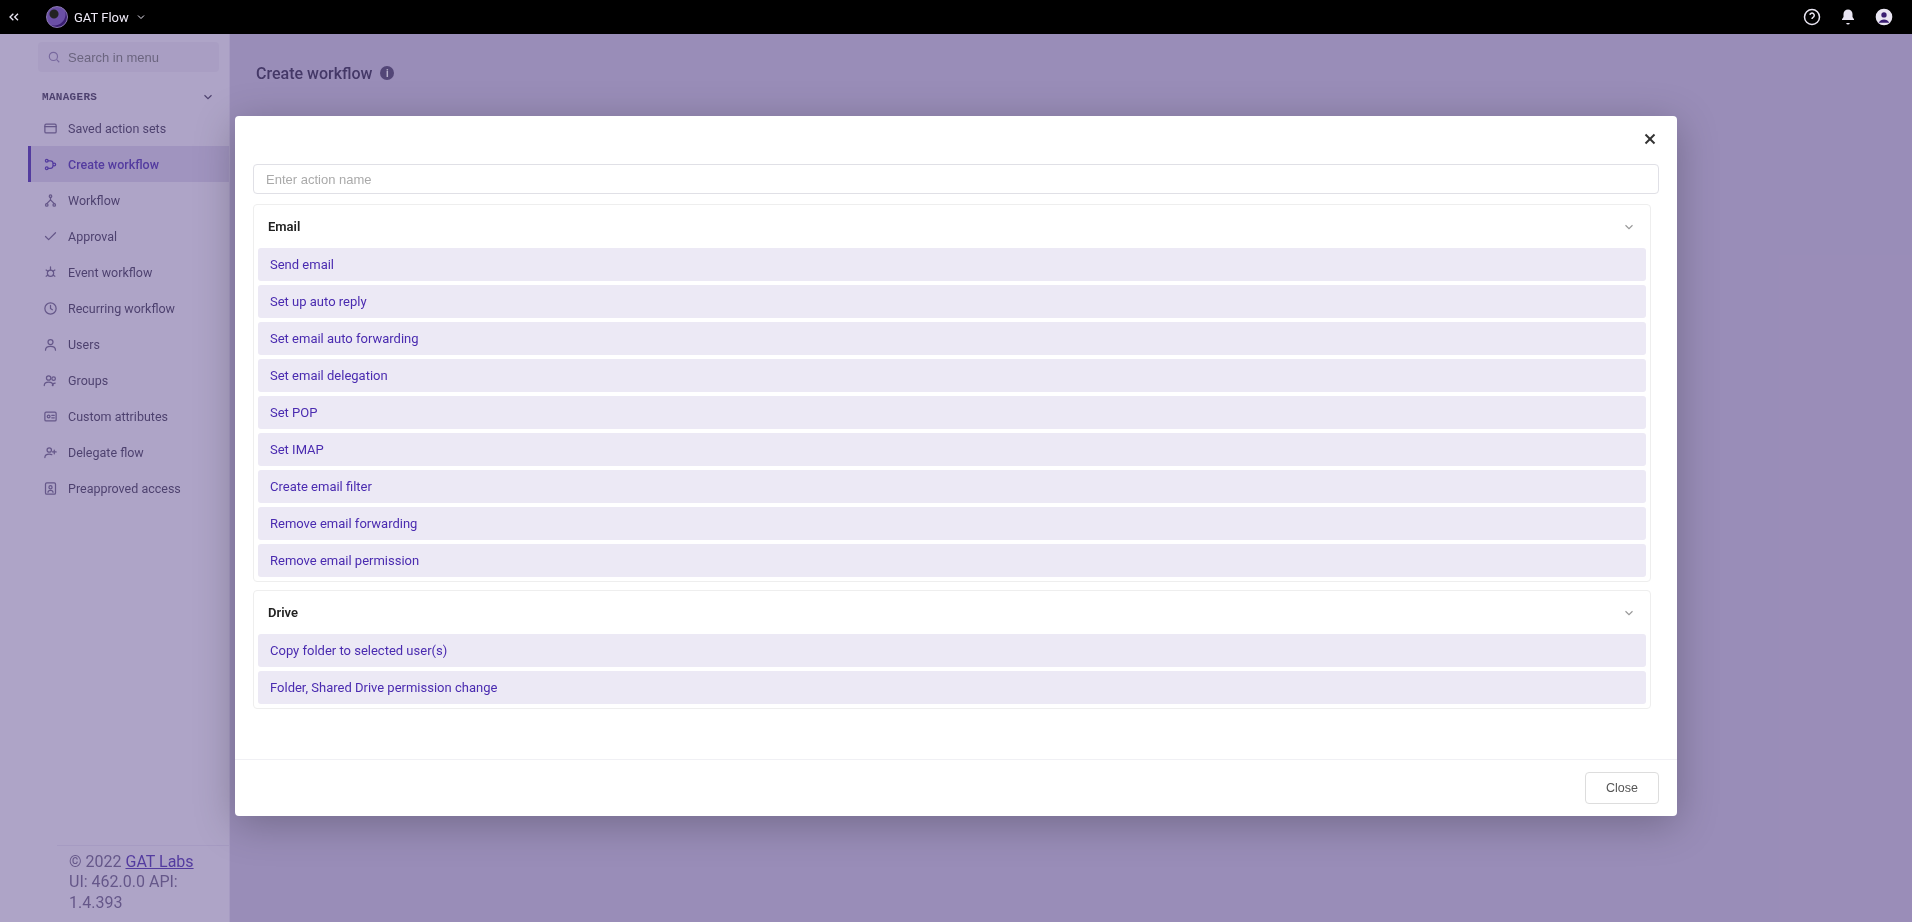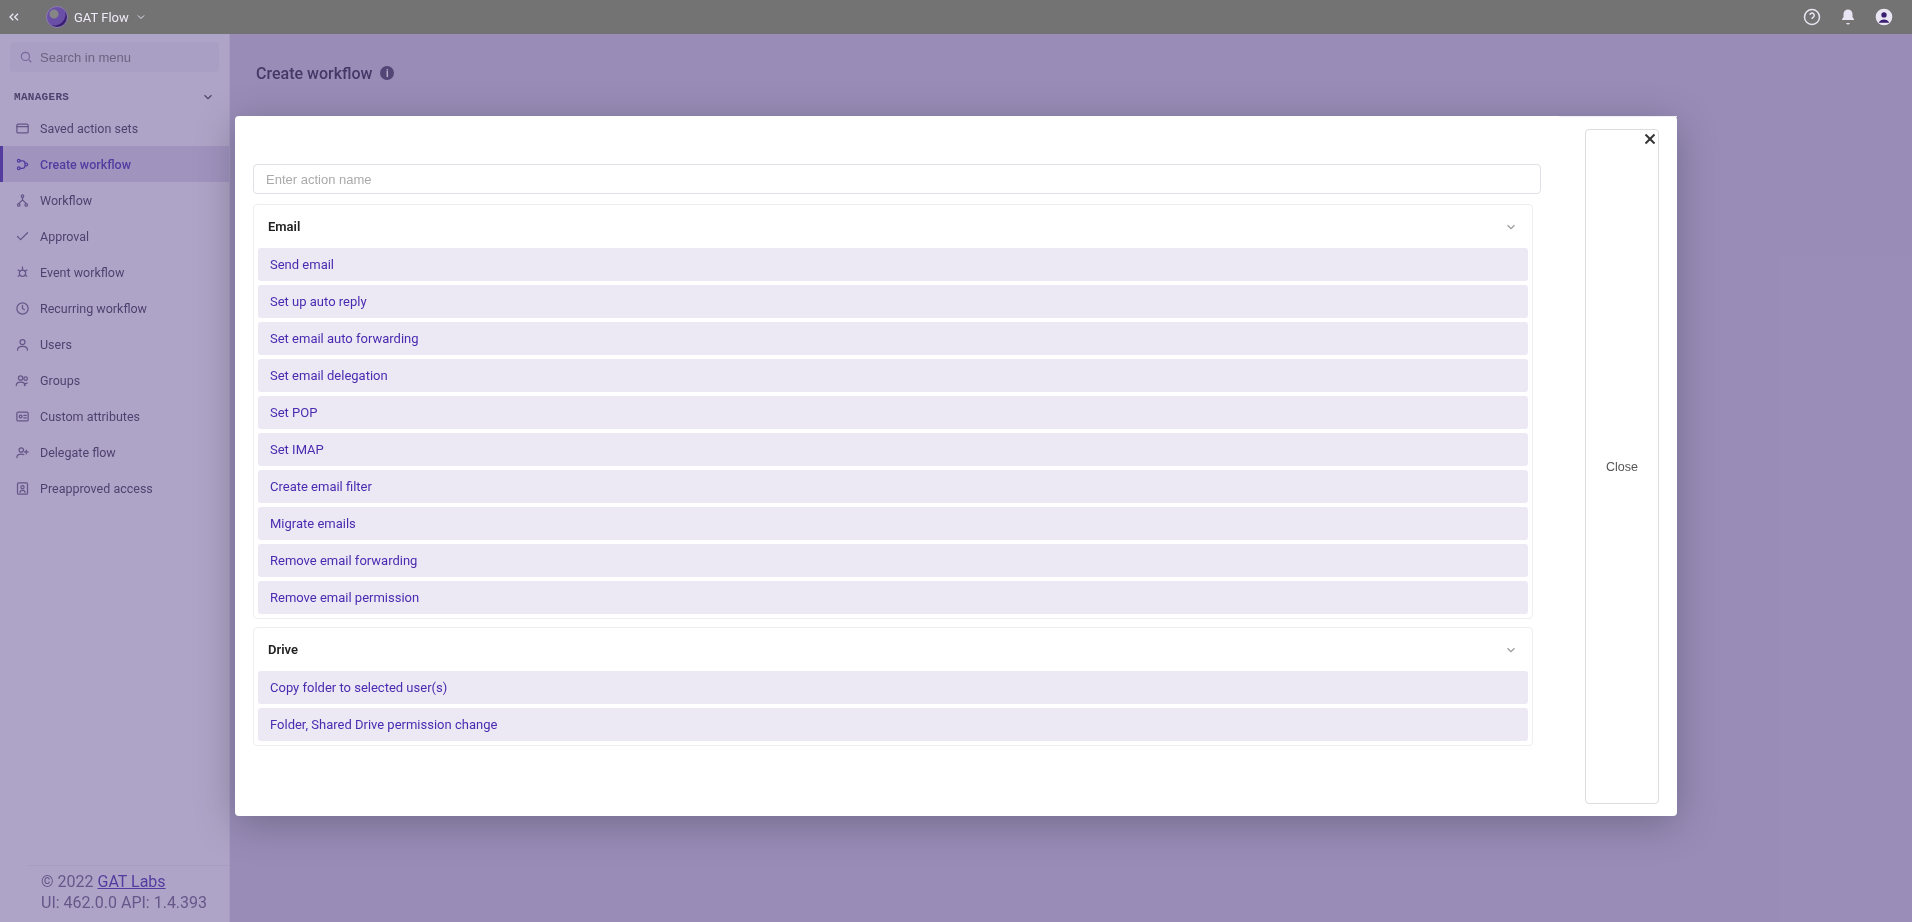--- a/index.html
+++ b/index.html
@@ -11,21 +11,21 @@
     color: #333;
     background: #f5f5f7;
     overflow: hidden;
     position: relative;
   }
 
   
   .topbar {
     position: absolute; top: 0; left: 0; right: 0;
     height: 34px;
-    background: #737373;
+    background: #000000;
     display: flex;
     align-items: center;
     color: #e9e5f2;
     z-index: 10;
   }
   .topbar .collapse-btn {
     width: 28px; height: 34px;
     display: flex; align-items: center; justify-content: center;
     cursor: pointer;
   }
@@ -51,20 +51,21 @@
 
   
   .sidebar {
     position: absolute;
     top: 34px; bottom: 0; left: 0;
     width: 230px;
     background: #efeaf7;
     border-right: 1px solid #e0d9ee;
     display: flex; flex-direction: column;
     z-index: 5;
+    padding-left: 28px;
   }
   .search-wrap {
     padding: 8px 10px;
   }
   .search-input {
     width: 100%;
     height: 30px;
     border: none;
     border-radius: 4px;
     background: #e5dff1;
@@ -169,21 +170,21 @@
     z-index: 50;
     display: flex; align-items: flex-start; justify-content: center;
   }
   .modal {
     margin-top: 82px;
     width: 1442px;
     height: 700px;
     background: #fff;
     border-radius: 4px;
     box-shadow: 0 8px 40px rgba(0,0,0,.25);
-    display: flex; flex-direction: row;
+    display: flex; flex-direction: column;
     position: relative;
   }
   .modal-close {
     position: absolute;
     top: 14px; right: 18px;
     cursor: pointer;
     color: #333;
   }
   .modal-body {
     flex: 1;
@@ -477,21 +478,20 @@
               </span>
             </div>
             <div class="group-items">
               <div class="action-item">Send email</div>
               <div class="action-item">Set up auto reply</div>
               <div class="action-item">Set email auto forwarding</div>
               <div class="action-item">Set email delegation</div>
               <div class="action-item">Set POP</div>
               <div class="action-item">Set IMAP</div>
               <div class="action-item">Create email filter</div>
-              <div class="action-item">Migrate emails</div>
               <div class="action-item">Remove email forwarding</div>
               <div class="action-item">Remove email permission</div>
             </div>
           </div>
           <div class="group-block">
             <div class="group-header">
               <span>Drive</span>
               <span>
                 <svg width="14" height="14" viewBox="0 0 24 24" fill="none" stroke="#999" stroke-width="2">
                   <polyline points="6 9 12 15 18 9"></polyline>

